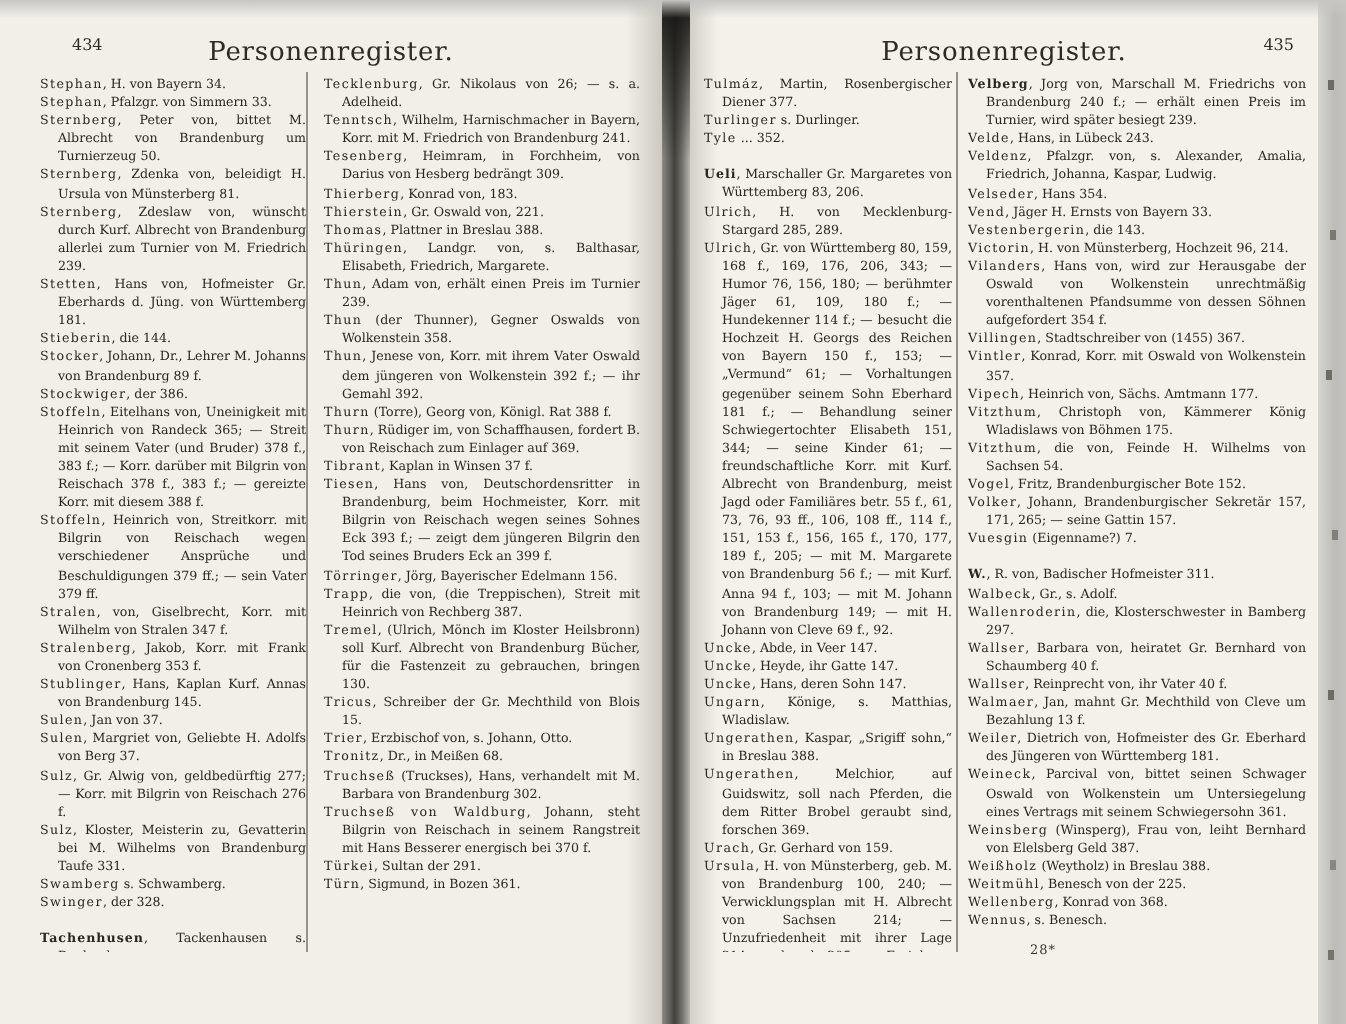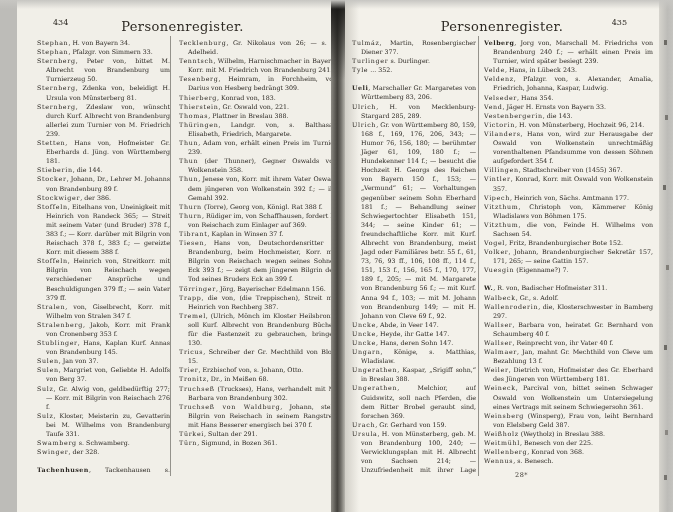--- a/index.html
+++ b/index.html
@@ -24,42 +24,42 @@
   .edge-marks{position:absolute;left:5px;top:40px;width:3px;height:5px;background:#6d6b66;
          box-shadow:1px 75px 0 #7a7873,-1px 145px 0 #6d6b66,2px 225px 0 #827f79,
                     0 305px 0 #6d6b66,1px 390px 0 #8a8782,0 435px 0 #767younger;}
   .edge-marks{box-shadow:1px 75px 0 #7a7873,-1px 145px 0 #6d6b66,2px 225px 0 #827f79,
                     0 305px 0 #6d6b66,1px 390px 0 #8a8782,0 435px 0 #76746f;}
   .runhead{position:absolute;top:19px;font-size:13px;letter-spacing:.4px;color:#2e2a24;}
   .pageno{position:absolute;top:18px;font-size:8px;color:#2e2a24;}
   .title-left{left:0;width:331px;text-align:center;}
   .title-right{left:0;width:314px;text-align:center;}
   .no-left{left:36px;}
-  .no-right{right:32px;}
+  .no-right{right:12px;}
   .rule{position:absolute;top:36px;width:1px;height:440px;background:#94928b;}
   .rule-l{left:153px;}
   .rule-r{left:133px;}
   .col{position:absolute;top:38px;height:438px;overflow:hidden;text-align:justify;
        font-size:6.3px;line-height:9.1px;hyphens:auto;}
   .col-l1{left:20px;width:133px;}
   .col-l2{left:162px;width:158px;}
   .col-r1{left:7px;width:124px;}
   .col-r2{left:139px;width:169px;}
   p.entry{margin:0;padding-left:9px;text-indent:-9px;}
   p.entry.gap{margin-top:9px;}
   .head{letter-spacing:.7px;}
   .sec .head{font-weight:bold;letter-spacing:.5px;}
   .signature{position:absolute;left:170px;top:471px;font-size:6.5px;letter-spacing:.5px;color:#3a362f;}
 </style>
 </head>
 <body>
 
 <div class="stage" style="--ink: #2a2621;">
 
-  <div class="page page-left" style="background: rgb(241, 239, 232); margin-left: 17px;">
+  <div class="page page-left" style="background: rgb(241, 239, 232);">
     <span class="pageno no-left">434</span>
     <span class="runhead title-left">Personenregister.</span>
     <div class="rule rule-l"></div>
     <div class="col col-l1">
         <p class="entry"><span class="head">Stephan</span><span>, H. von Bayern 34.</span></p>
         <p class="entry"><span class="head">Stephan</span><span>, Pfalzgr. von Simmern 33.</span></p>
         <p class="entry"><span class="head">Sternberg</span><span>, Peter von, bittet M. Albrecht von Brandenburg um Turnierzeug 50.</span></p>
         <p class="entry"><span class="head">Sternberg</span><span>, Zdenka von, beleidigt H. Ursula von Münsterberg 81.</span></p>
         <p class="entry"><span class="head">Sternberg</span><span>, Zdeslaw von, wünscht durch Kurf. Albrecht von Brandenburg allerlei zum Turnier von M. Friedrich 239.</span></p>
         <p class="entry"><span class="head">Stetten</span><span>, Hans von, Hofmeister Gr. Eberhards d. Jüng. von Württemberg 181.</span></p>

